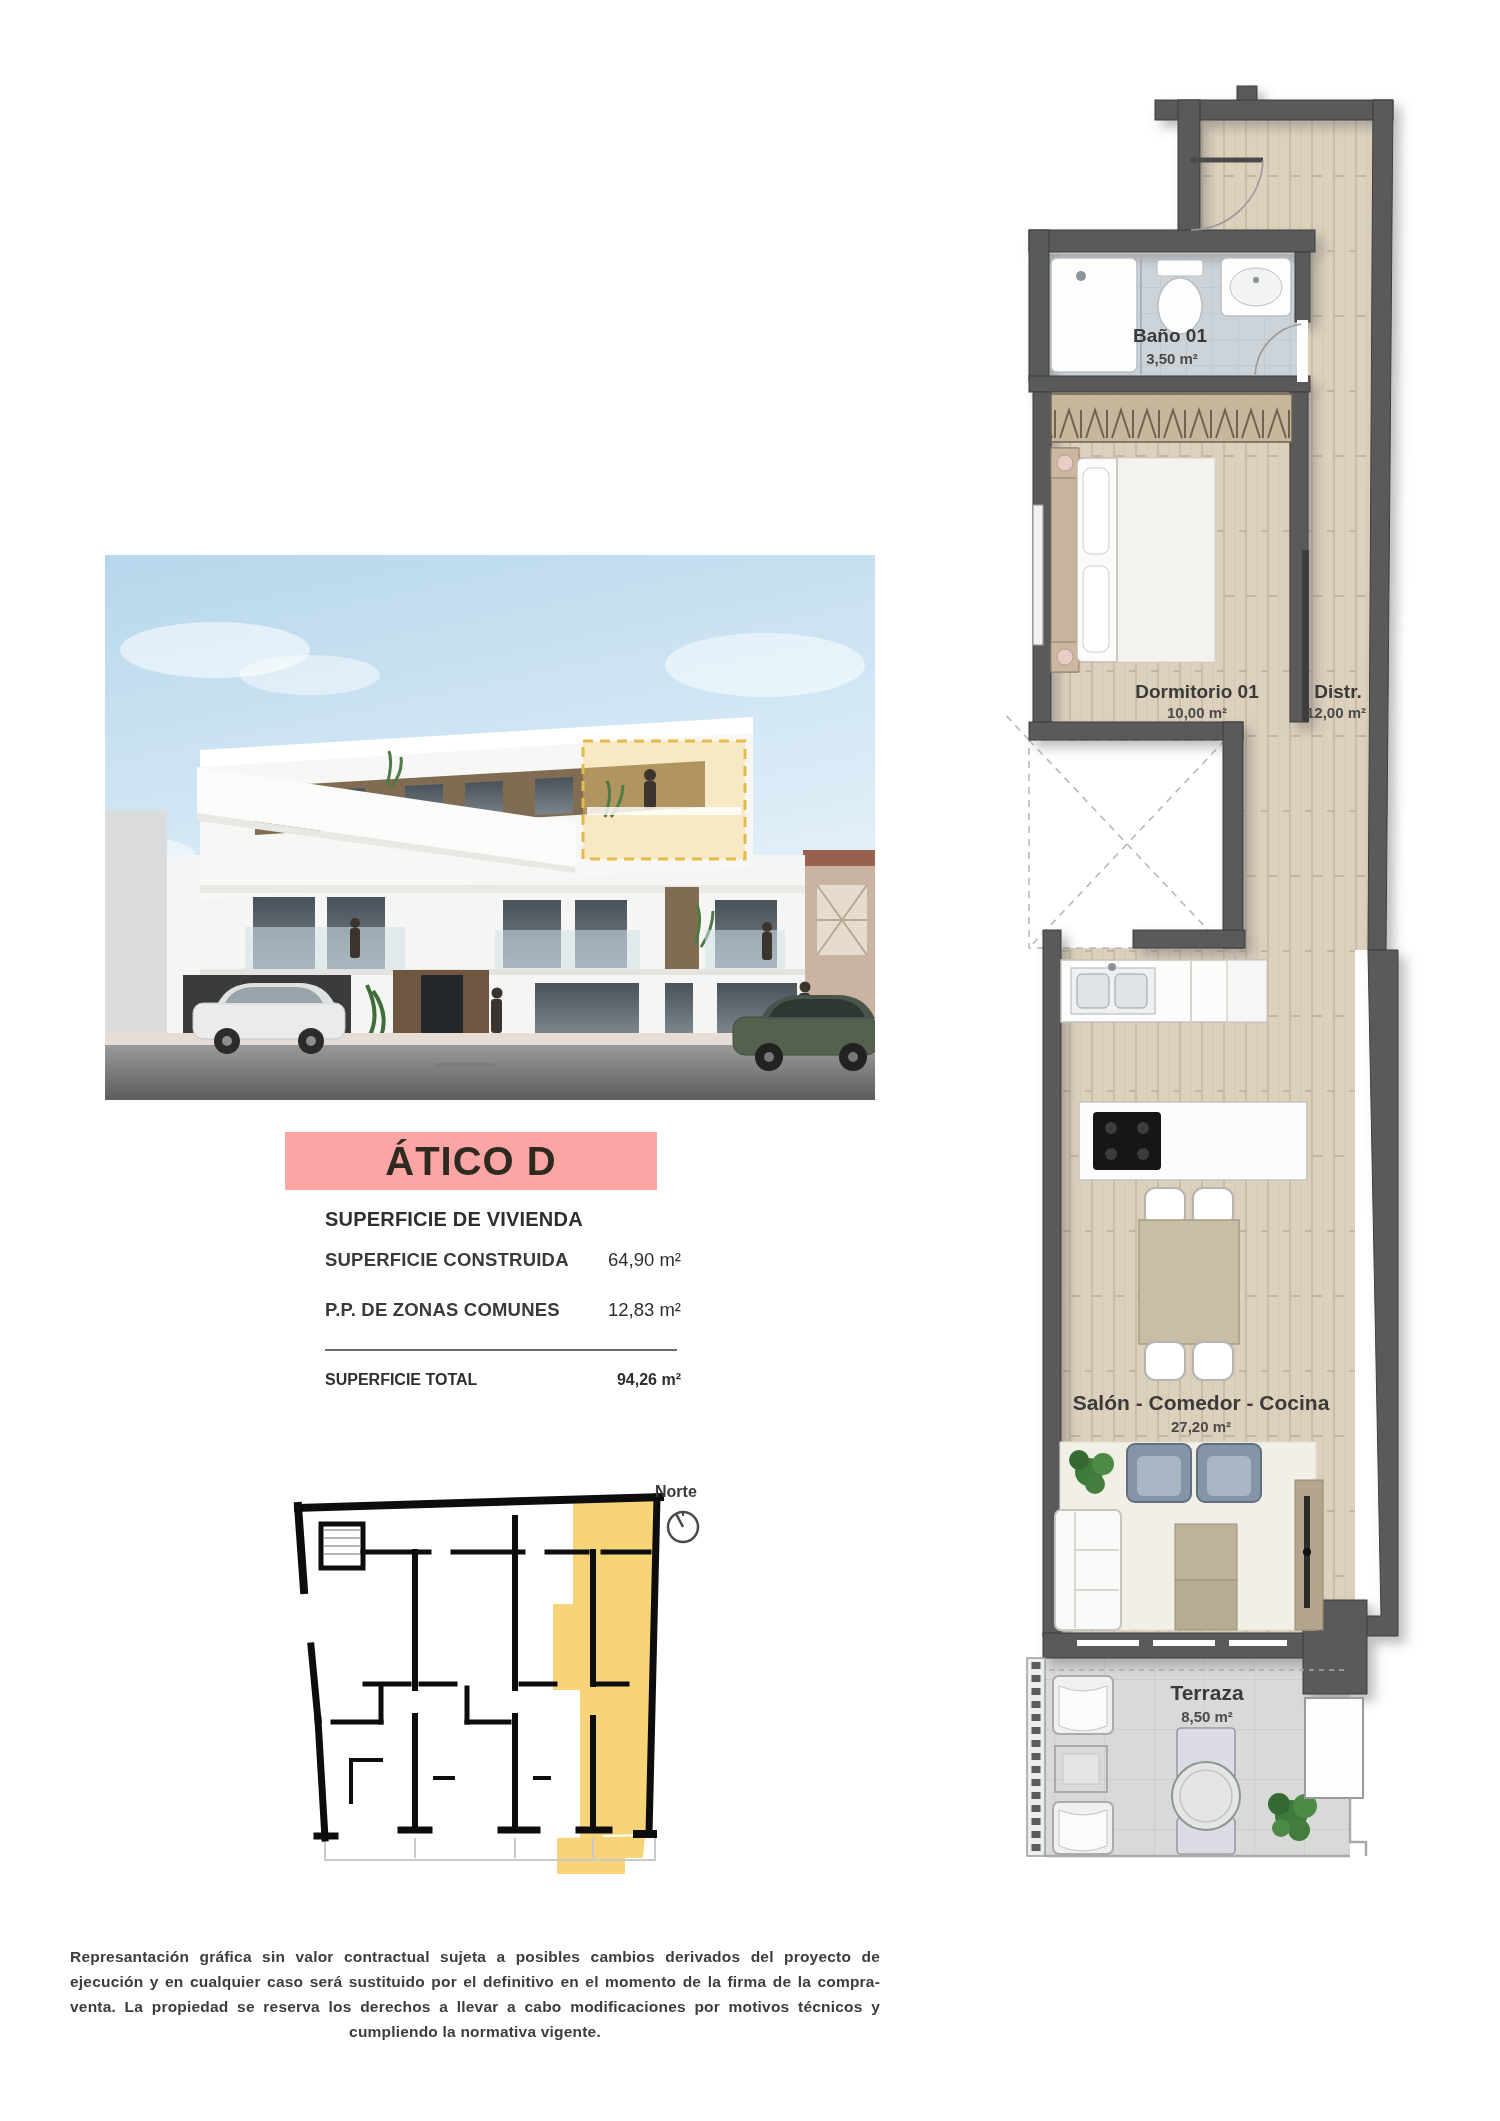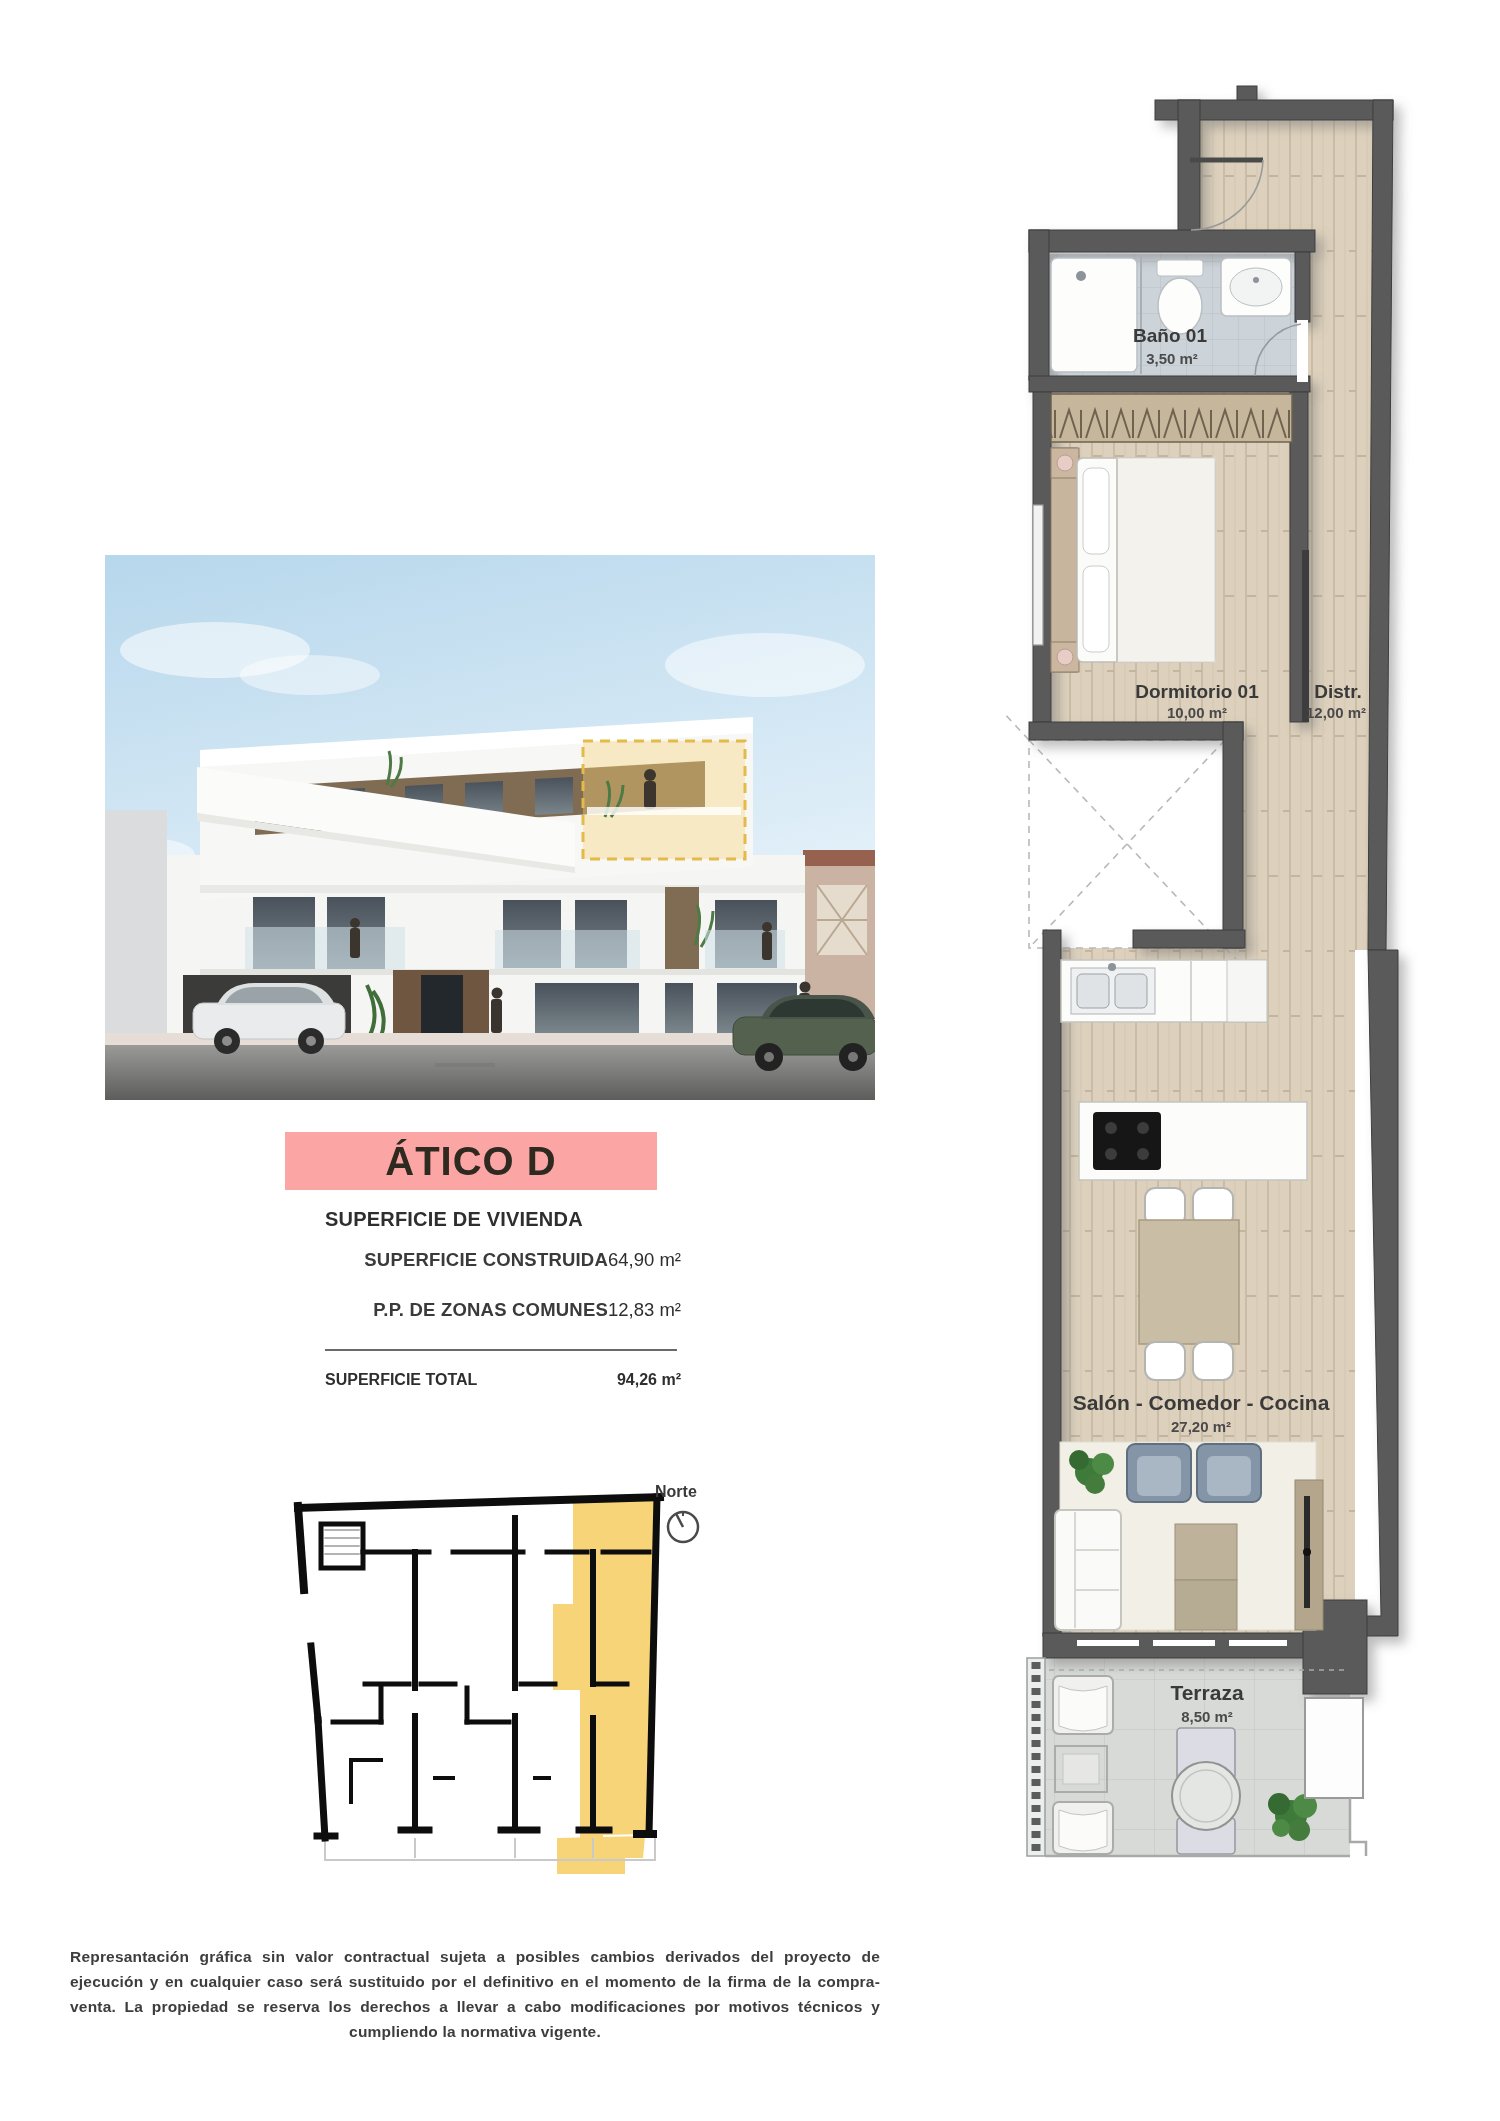--- a/index.html
+++ b/index.html
@@ -10,21 +10,21 @@
   .abs{position:absolute;}
   
   #banner{
     left:285px;top:1132px;width:372px;height:58px;
     background:#fca5a5;display:flex;align-items:center;justify-content:center;
     font-size:40px;font-weight:bold;letter-spacing:1px;color:#2f2a20;
   }
   
   #surface-table{left:305px;top:1200px;width:356px;margin-left:20px;}
   #surface-table .hdr{font-size:20px;font-weight:bold;margin:8px 0 18px 0;letter-spacing:.2px;}
-  #surface-table .row{display:flex;justify-content:flex-end;font-size:18.5px;margin:0 0 28px 0;}
+  #surface-table .row{display:flex;justify-content:space-between;font-size:18.5px;margin:0 0 28px 0;}
   #surface-table .row .lbl{font-weight:600;color:#3a3a3a;letter-spacing:.2px;}
   #surface-table .row .val{font-weight:400;color:#2e2e2e;}
   #surface-table .divider{height:2px;background:#6a6a6a;width:352px;margin:2px 0 20px 0;}
   #surface-table .total{display:flex;justify-content:space-between;font-size:16px;font-weight:bold;align-items:center;}
   
   #north{left:655px;top:1483px;width:80px;text-align:left;}
   #north .nlabel{font-size:16px;font-weight:bold;color:#3a3a3a;}
   
   #disclaimer{
     left:70px;top:1928px;width:810px;font-size:15.5px;font-weight:600;color:#3d3d3d;

